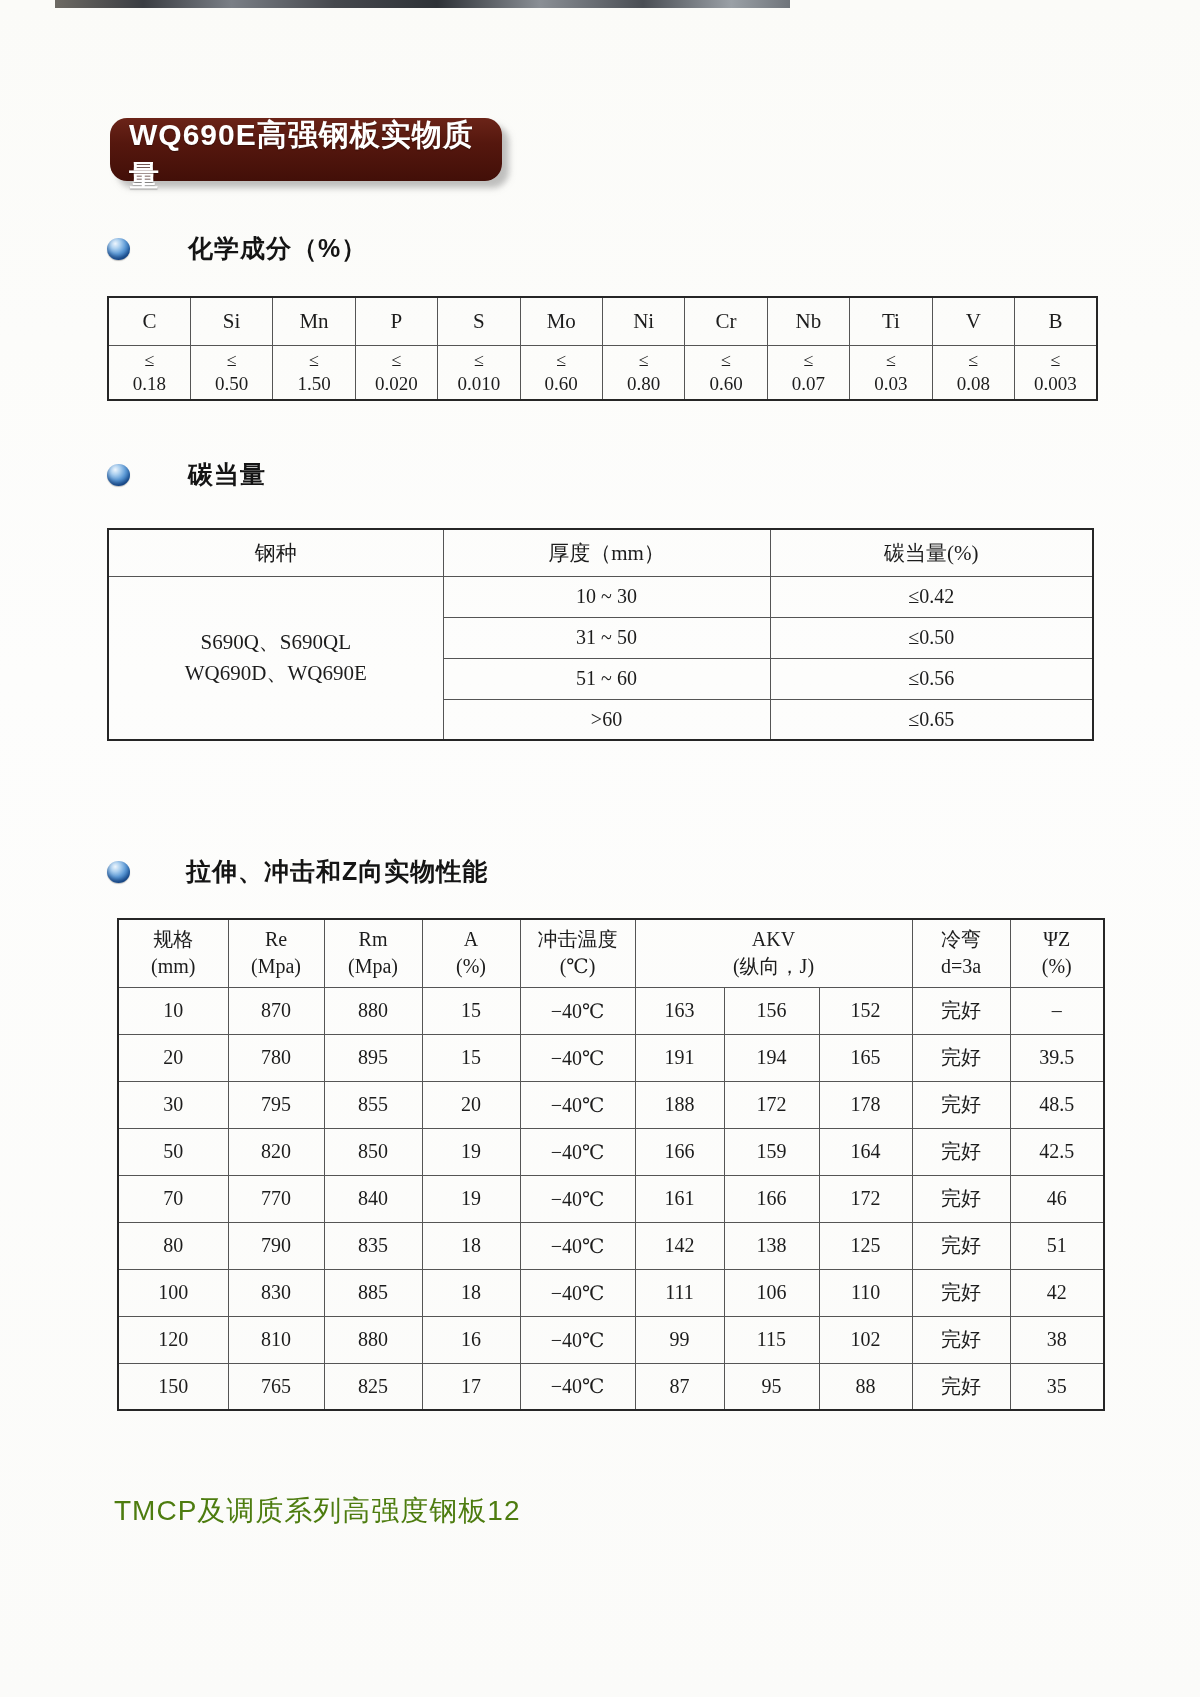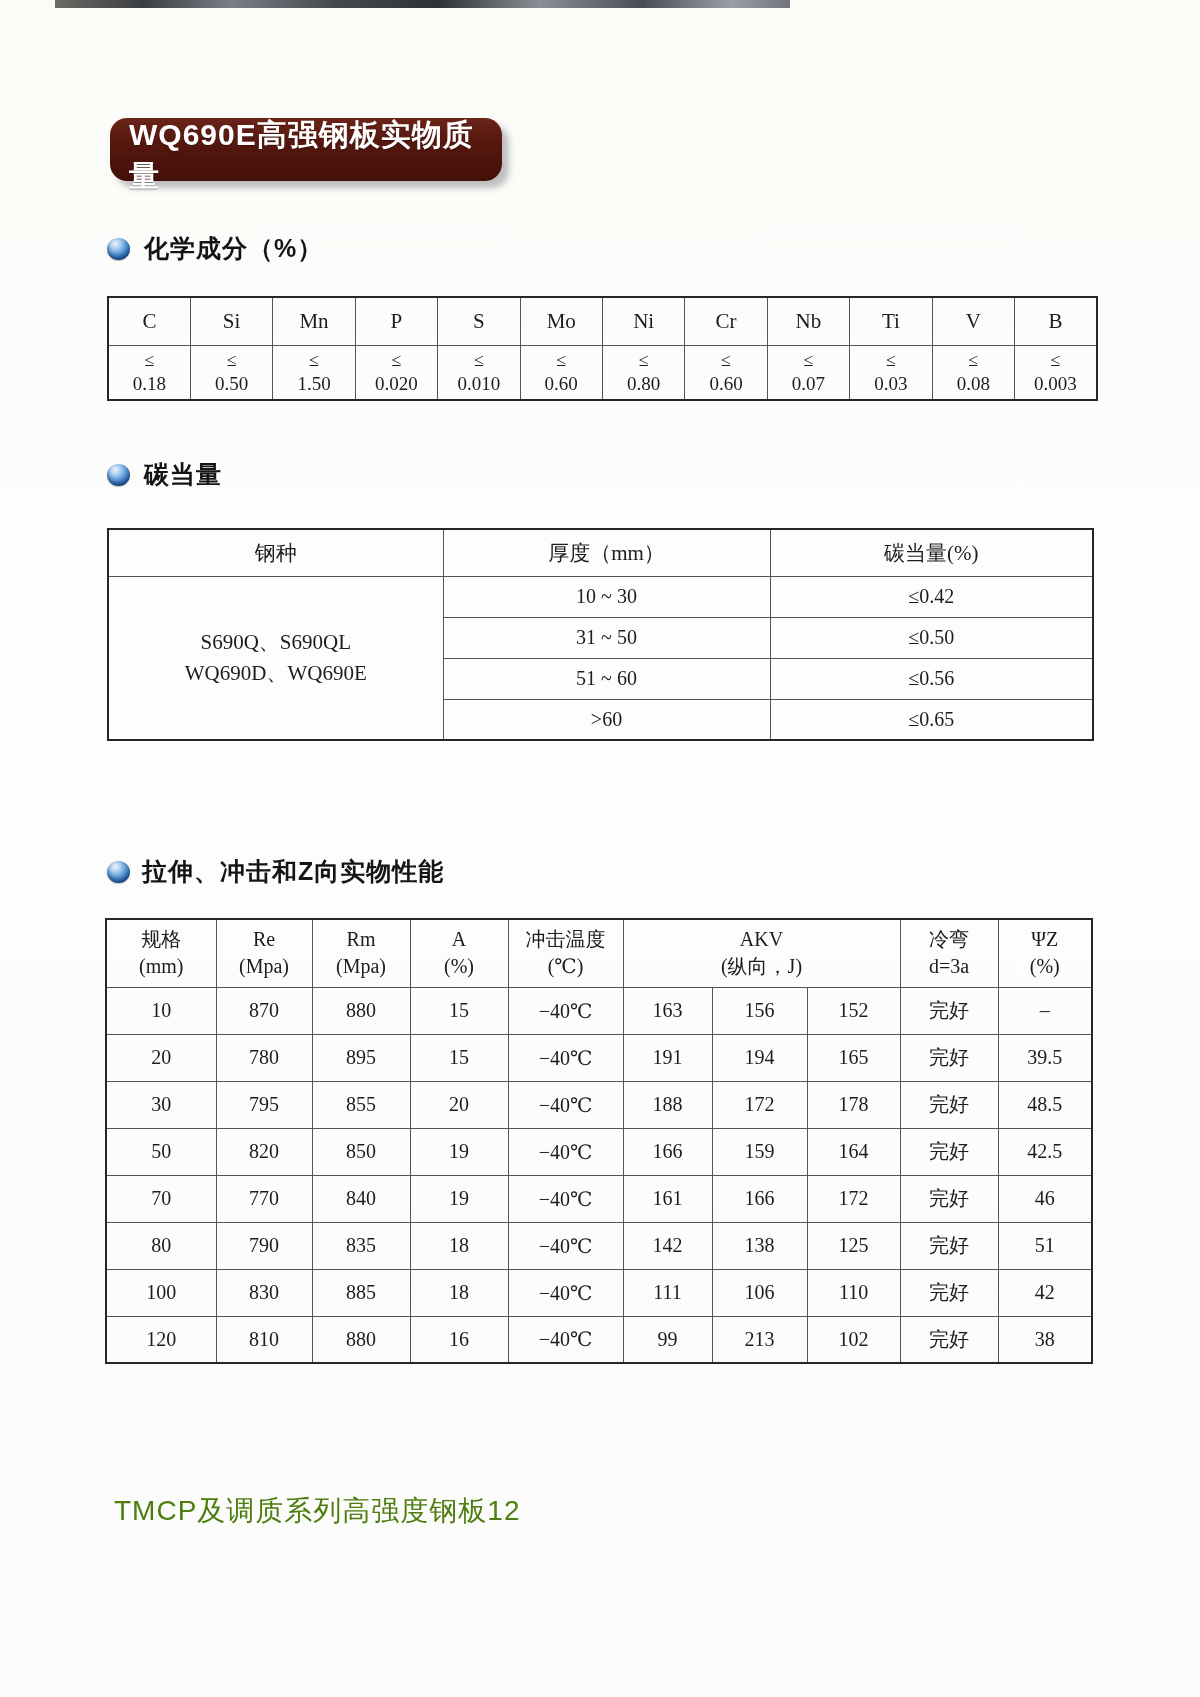--- a/index.html
+++ b/index.html
@@ -25,40 +25,40 @@
     color:#ffffff; font-size:30px; font-weight:bold; letter-spacing:1px;
     text-shadow:0 1px 1px rgba(0,0,0,0.35);
     margin-top:12px;
   }
   .section-head { position:absolute; left:107px; display:flex; align-items:center; gap:14px; }
   .bullet-ball {
     width:23px; height:22px; border-radius:50%;
     background:radial-gradient(circle at 36% 26%, #eef6fd 0%, #aed1f0 22%, #5d9ad6 48%, #2565ac 74%, #123e72 96%);
     box-shadow:inset 0 -3px 4px rgba(5,25,70,0.45), 0 1px 1px rgba(0,0,0,0.25);
   }
-  .section-title { font-size:25px; font-weight:bold; color:#141414; letter-spacing:1px; }
+  .section-title { font-size:25px; font-weight:bold; color:#141414; letter-spacing:1px;margin-left:44px; }
 
   table { border-collapse:collapse; table-layout:fixed; background:transparent; }
   td { border:1px solid #555; text-align:center; vertical-align:middle;
        font-family:"Liberation Serif","DejaVu Serif",serif; color:#1c1c1c; }
   .tbl { border:2px solid #262626; }
 
   .chem-table { position:absolute; left:107px; top:296px; width:991px; }
   .chem-table td { font-size:21px; }
   .chem-table .hrow td { height:48px; }
   .chem-table .vrow td { height:55px; font-size:19px; line-height:1.25; padding:2px 0; }
   .chem-table .leq { font-size:18px; }
 
   .carbon-table { position:absolute; left:107px; top:528px; width:985px;border-radius:8px; }
   .carbon-table td { font-size:21px; }
   .carbon-table .hrow td { height:47px; }
   .carbon-table .drow td { height:41px; font-size:20px;margin-top:18px; }
   .grade-cell div { line-height:1.45; font-size:21px; }
 
-  .mech-table { position:absolute; left:105px; top:918px; width:986px; }
+  .mech-table { position:absolute; left:117px; top:918px; width:986px; }
   .mech-table .hrow td { height:68px; font-size:20px; line-height:1.35; padding:3px 0; }
   .mech-table .drow td { height:47px; font-size:20px; }
 
   .footer-text {
     position:absolute; left:114px; top:1492px;
     font-size:28px; color:#4d7c0f; letter-spacing:1px;
   }
 </style>
 </head>
 <body>
@@ -320,21 +320,33 @@
     <td>完好</td>
     <td>42</td>
   </tr>
   <tr class="drow">
     <td>120</td>
     <td>810</td>
     <td>880</td>
     <td>16</td>
     <td>−40℃</td>
     <td>99</td>
-    <td>213</td>
+    <td>115</td>
     <td>102</td>
     <td>完好</td>
     <td>38</td>
+  </tr>
+  <tr class="drow">
+    <td>150</td>
+    <td>765</td>
+    <td>825</td>
+    <td>17</td>
+    <td>−40℃</td>
+    <td>87</td>
+    <td>95</td>
+    <td>88</td>
+    <td>完好</td>
+    <td>35</td>
   </tr>
 </tbody>
   </table>
 
 <div class="footer-text">TMCP及调质系列高强度钢板12</div>
 
 </body></html>

